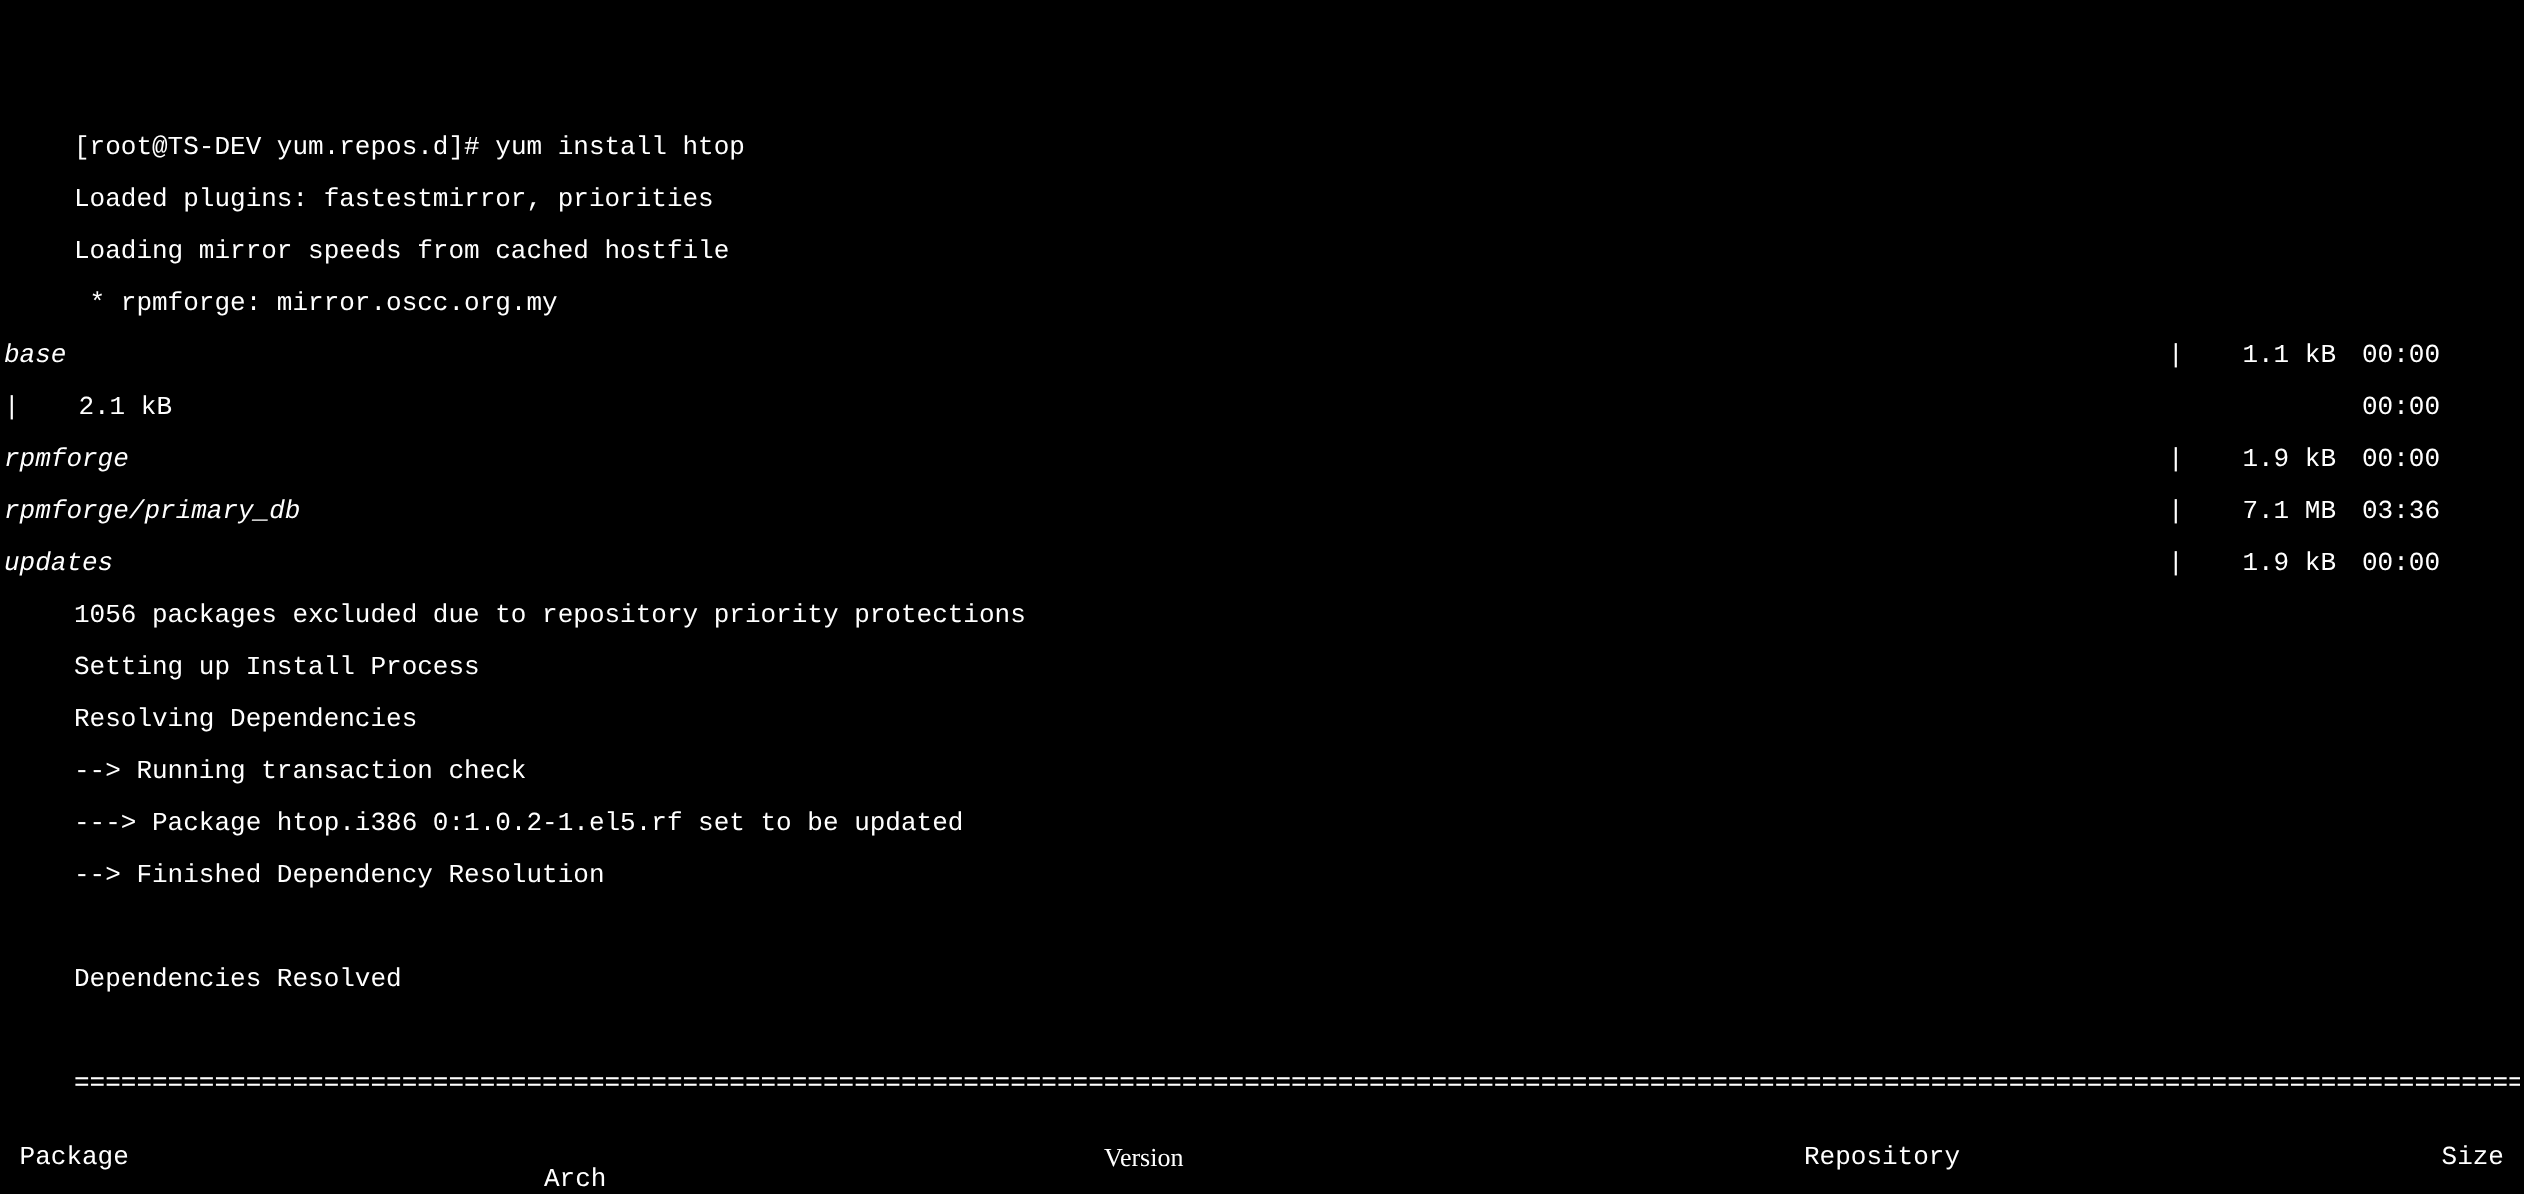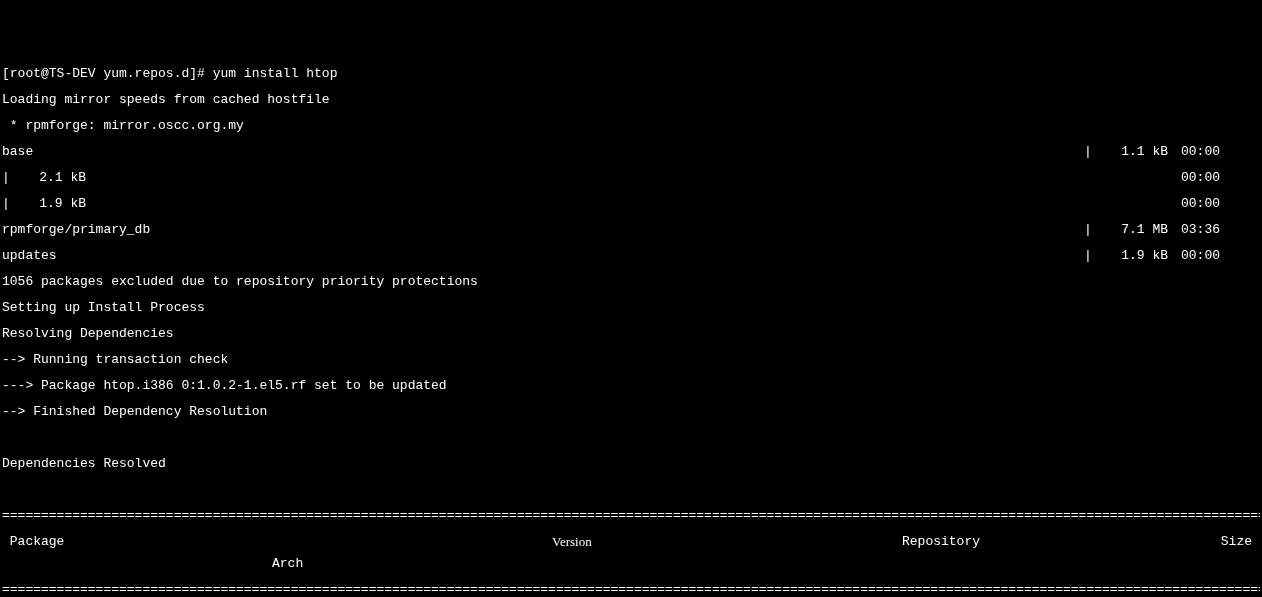--- a/index.html
+++ b/index.html
@@ -14,54 +14,57 @@
       font-size: 13px;
       line-height: 1.0;
       white-space: pre;
       padding: 2px;
       width: 1262px;
       overflow-x: hidden;
     }
     .line {
       display: block;
       min-height: 13px;
+      margin-left: 35px;
     }
     .cols {
       display: flex;
+      align-items: center;
     }
     .c-pkg { width: 270px; }
     .c-arch { width: 280px; margin-top: 22px; }
     .c-ver { width: 350px; font-family: Liberation Serif, serif; }
     .c-repo { width: 290px; }
     .c-size { flex: 1; text-align: right; padding-right: 8px; }
     .dl-line {
       display: flex;
     }
-    .dl-name { width: 1082px; }
+    .dl-name { width: 1082px; font-style: italic; }
     .dl-sep { width: 18px; }
     .dl-size { width: 66px; text-align: right; }
     .dl-time { flex: 1; text-align: right; padding-right: 40px; }
     .sep-line {
       letter-spacing: 0;
       overflow: hidden;
       white-space: nowrap;
     }
   </style>
 </head>
 <body>
 
 
 
 <div>
 <span class="line"><span>[root@TS-DEV yum.repos.d]# </span><span>yum install htop</span></span>
+<span class="line">Loaded plugins: fastestmirror, priorities</span>
 <span class="line">Loading mirror speeds from cached hostfile</span>
 <span class="line"> * rpmforge: mirror.oscc.org.my</span>
 <div class="dl-line"><span class="dl-name">base</span><span class="dl-sep">|</span><span class="dl-size">1.1 kB</span><span class="dl-time">00:00</span></div>
 <div class="dl-line"><span class="dl-sep">|</span><span class="dl-size">2.1 kB</span><span class="dl-time">00:00</span></div>
-<div class="dl-line"><span class="dl-sep">|</span><span class="dl-size">1.9 kB</span><span class="dl-time">00:00</span></div>
+<div class="dl-line"><span class="dl-name">rpmforge</span><span class="dl-sep">|</span><span class="dl-size">1.9 kB</span><span class="dl-time">00:00</span></div>
 <div class="dl-line"><span class="dl-name">rpmforge/primary_db</span><span class="dl-sep">|</span><span class="dl-size">7.1 MB</span><span class="dl-time">03:36</span></div>
 <div class="dl-line"><span class="dl-name">updates</span><span class="dl-sep">|</span><span class="dl-size">1.9 kB</span><span class="dl-time">00:00</span></div>
 <span class="line">1056 packages excluded due to repository priority protections</span>
 <span class="line">Setting up Install Process</span>
 <span class="line">Resolving Dependencies</span>
 <span class="line">--&gt; Running transaction check</span>
 <span class="line">---&gt; Package htop.i386 0:1.0.2-1.el5.rf set to be updated</span>
 <span class="line">--&gt; Finished Dependency Resolution</span>
 <span class="line"></span>
 <span class="line">Dependencies Resolved</span>

